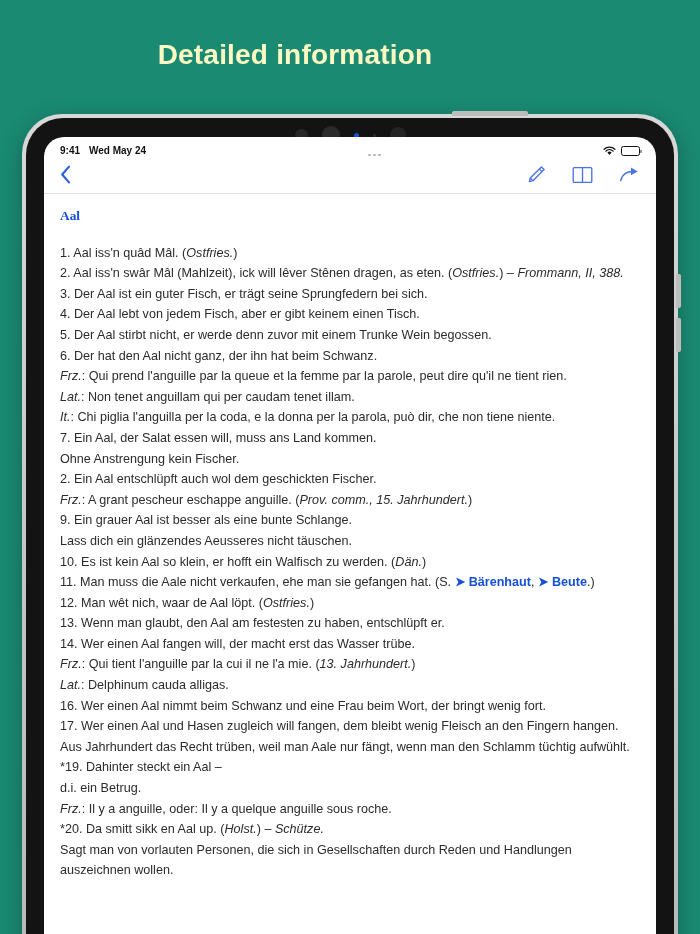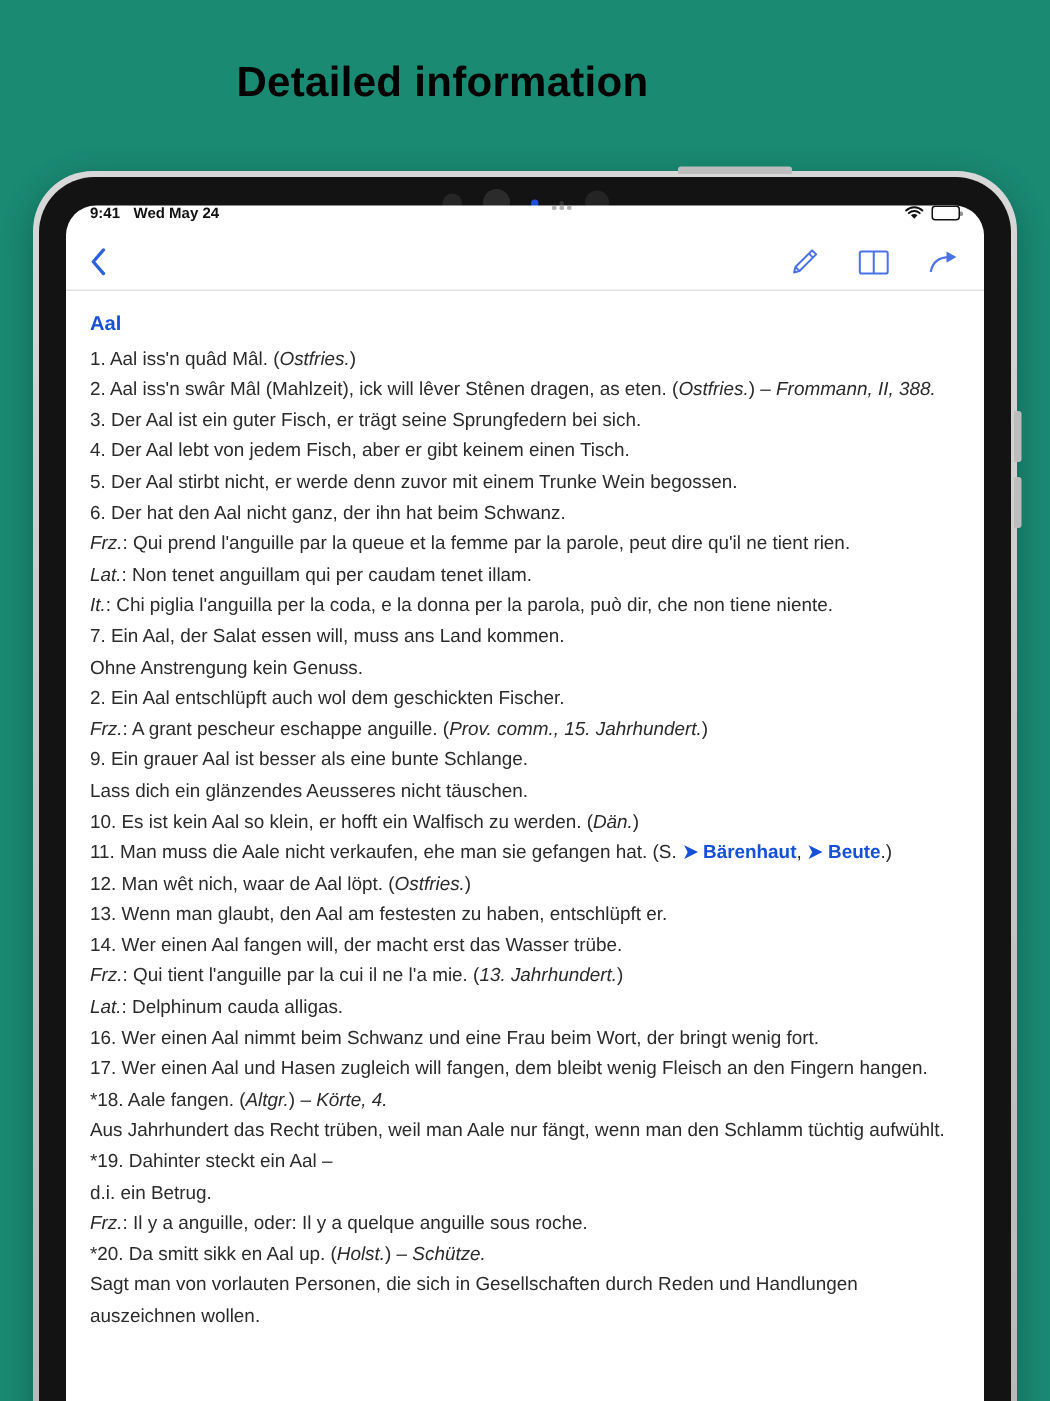--- a/index.html
+++ b/index.html
@@ -18,21 +18,21 @@
   
   .promo-title {
     position: absolute;
     top: 0;
     left: 0;
     width: 590px;
     height: 110px;
     display: flex;
     align-items: center;
     justify-content: center;
-    color: #000000;
+    color: #fef9c3;
     font-size: 28px;
     font-weight: bold;
     letter-spacing: 0.2px;
     user-select: none;
   }
 
   
   .device-outer {
     position: absolute;
     left: 22px;
@@ -112,21 +112,21 @@
     height: 837px;
     background: #ffffff;
     border-radius: 20px 20px 0 0;
     overflow: hidden;
   }
 
   
   .status-bar {
     height: 19px;
     display: flex;
-    align-items: flex-start;
+    align-items: flex-end;
     padding: 0 16px;
     font-size: 10px;
     color: #111;
     font-weight: bold;
     box-sizing: border-box;
   }
   .status-left { display: flex; align-items: center; gap: 9px; white-space: nowrap; }
   .status-center { flex: 1; display: flex; justify-content: center; }
   .dots-handle { display: flex; gap: 2.5px; }
   .dots-handle i { width: 2.5px; height: 2.5px; border-radius: 50%; background: #b6b6b6; display: block; }
@@ -171,21 +171,22 @@
     box-sizing: border-box;
     color: #2b2b2b;
     font-size: 12.6px;
     line-height: 20.6px;
   }
   .entry-title {
     color: #1550d8;
     font-weight: bold;
     font-size: 13.4px;
     line-height: 20.6px;
-    margin-bottom: 2px;
+    margin-bottom: 16px;
+    font-family: Liberation Serif, serif;
   }
   .line { white-space: normal; }
   .line em { }
   .xref {
     color: #1550d8;
     font-weight: bold;
     text-decoration: none;
     cursor: pointer;
   }
   .xref-arrow {
@@ -284,35 +285,34 @@
             <div class="line">1. Aal iss'n quâd Mâl. (<em>Ostfries.</em>)</div>
             <div class="line">2. Aal iss'n swâr Mâl (Mahlzeit), ick will lêver Stênen dragen, as eten. (<em>Ostfries.</em>) – <em>Frommann, II, 388.</em></div>
             <div class="line">3. Der Aal ist ein guter Fisch, er trägt seine Sprungfedern bei sich.</div>
             <div class="line">4. Der Aal lebt von jedem Fisch, aber er gibt keinem einen Tisch.</div>
             <div class="line">5. Der Aal stirbt nicht, er werde denn zuvor mit einem Trunke Wein begossen.</div>
             <div class="line">6. Der hat den Aal nicht ganz, der ihn hat beim Schwanz.</div>
             <div class="line"><em>Frz.</em>: Qui prend l'anguille par la queue et la femme par la parole, peut dire qu'il ne tient rien.</div>
             <div class="line"><em>Lat.</em>: Non tenet anguillam qui per caudam tenet illam.</div>
             <div class="line"><em>It.</em>: Chi piglia l'anguilla per la coda, e la donna per la parola, può dir, che non tiene niente.</div>
             <div class="line">7. Ein Aal, der Salat essen will, muss ans Land kommen.</div>
-            <div class="line">Ohne Anstrengung kein Genuss.</div>
+            <div class="line">Ohne Anstrengung kein Fischer.</div>
             <div class="line">2. Ein Aal entschlüpft auch wol dem geschickten Fischer.</div>
             <div class="line"><em>Frz.</em>: A grant pescheur eschappe anguille. (<em>Prov. comm., 15. Jahrhundert.</em>)</div>
             <div class="line">9. Ein grauer Aal ist besser als eine bunte Schlange.</div>
             <div class="line">Lass dich ein glänzendes Aeusseres nicht täuschen.</div>
             <div class="line">10. Es ist kein Aal so klein, er hofft ein Walfisch zu werden. (<em>Dän.</em>)</div>
             <div class="line">11. Man muss die Aale nicht verkaufen, ehe man sie gefangen hat. (S. <span class="xref-arrow">➤</span> <a class="xref">Bärenhaut</a>, <span class="xref-arrow">➤</span> <a class="xref">Beute</a>.)</div>
             <div class="line">12. Man wêt nich, waar de Aal löpt. (<em>Ostfries.</em>)</div>
             <div class="line">13. Wenn man glaubt, den Aal am festesten zu haben, entschlüpft er.</div>
             <div class="line">14. Wer einen Aal fangen will, der macht erst das Wasser trübe.</div>
             <div class="line"><em>Frz.</em>: Qui tient l'anguille par la cui il ne l'a mie. (<em>13. Jahrhundert.</em>)</div>
             <div class="line"><em>Lat.</em>: Delphinum cauda alligas.</div>
             <div class="line">16. Wer einen Aal nimmt beim Schwanz und eine Frau beim Wort, der bringt wenig fort.</div>
             <div class="line">17. Wer einen Aal und Hasen zugleich will fangen, dem bleibt wenig Fleisch an den Fingern hangen.</div>
-            <div class="line">*18. Aale fangen. (<em>Altgr.</em>) – <em>Körte, 4.</em></div>
             <div class="line">Aus Jahrhundert das Recht trüben, weil man Aale nur fängt, wenn man den Schlamm tüchtig aufwühlt.</div>
             <div class="line">*19. Dahinter steckt ein Aal –</div>
             <div class="line">d.i. ein Betrug.</div>
             <div class="line"><em>Frz.</em>: Il y a anguille, oder: Il y a quelque anguille sous roche.</div>
             <div class="line">*20. Da smitt sikk en Aal up. (<em>Holst.</em>) – <em>Schütze.</em></div>
             <div class="line">Sagt man von vorlauten Personen, die sich in Gesellschaften durch Reden und Handlungen auszeichnen wollen.</div>
           </div>
       </div>
 
     </div>

